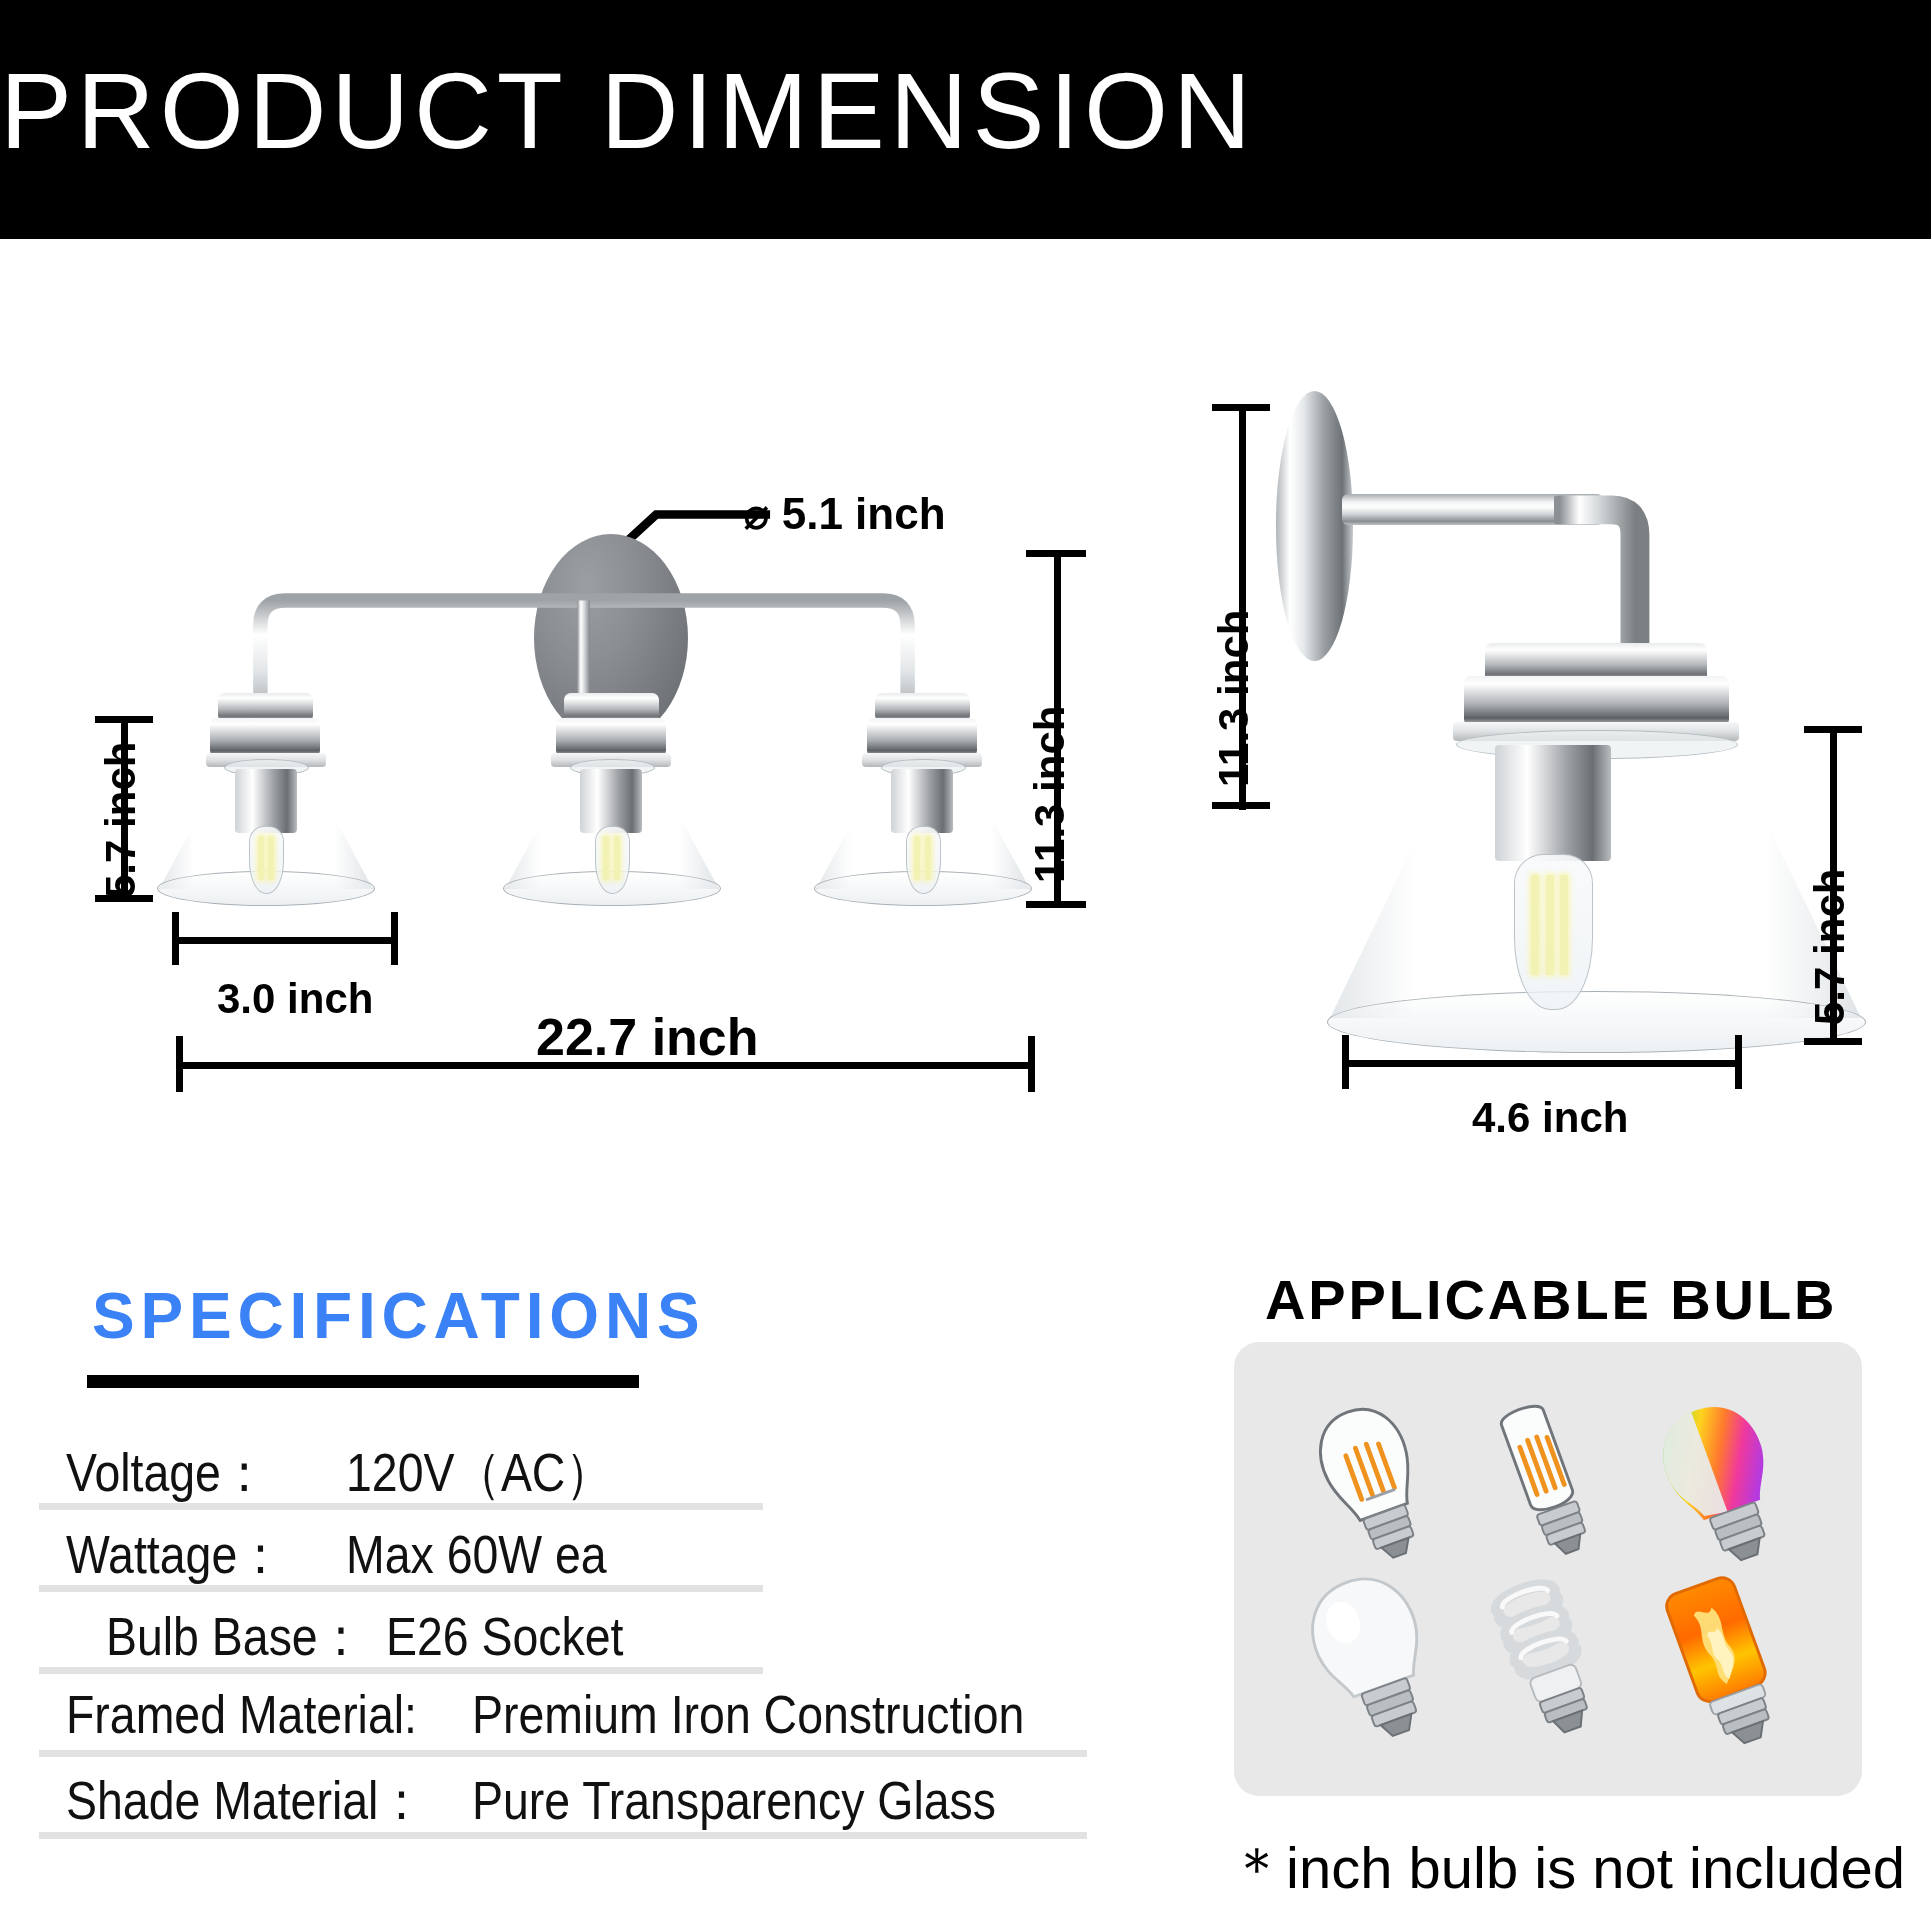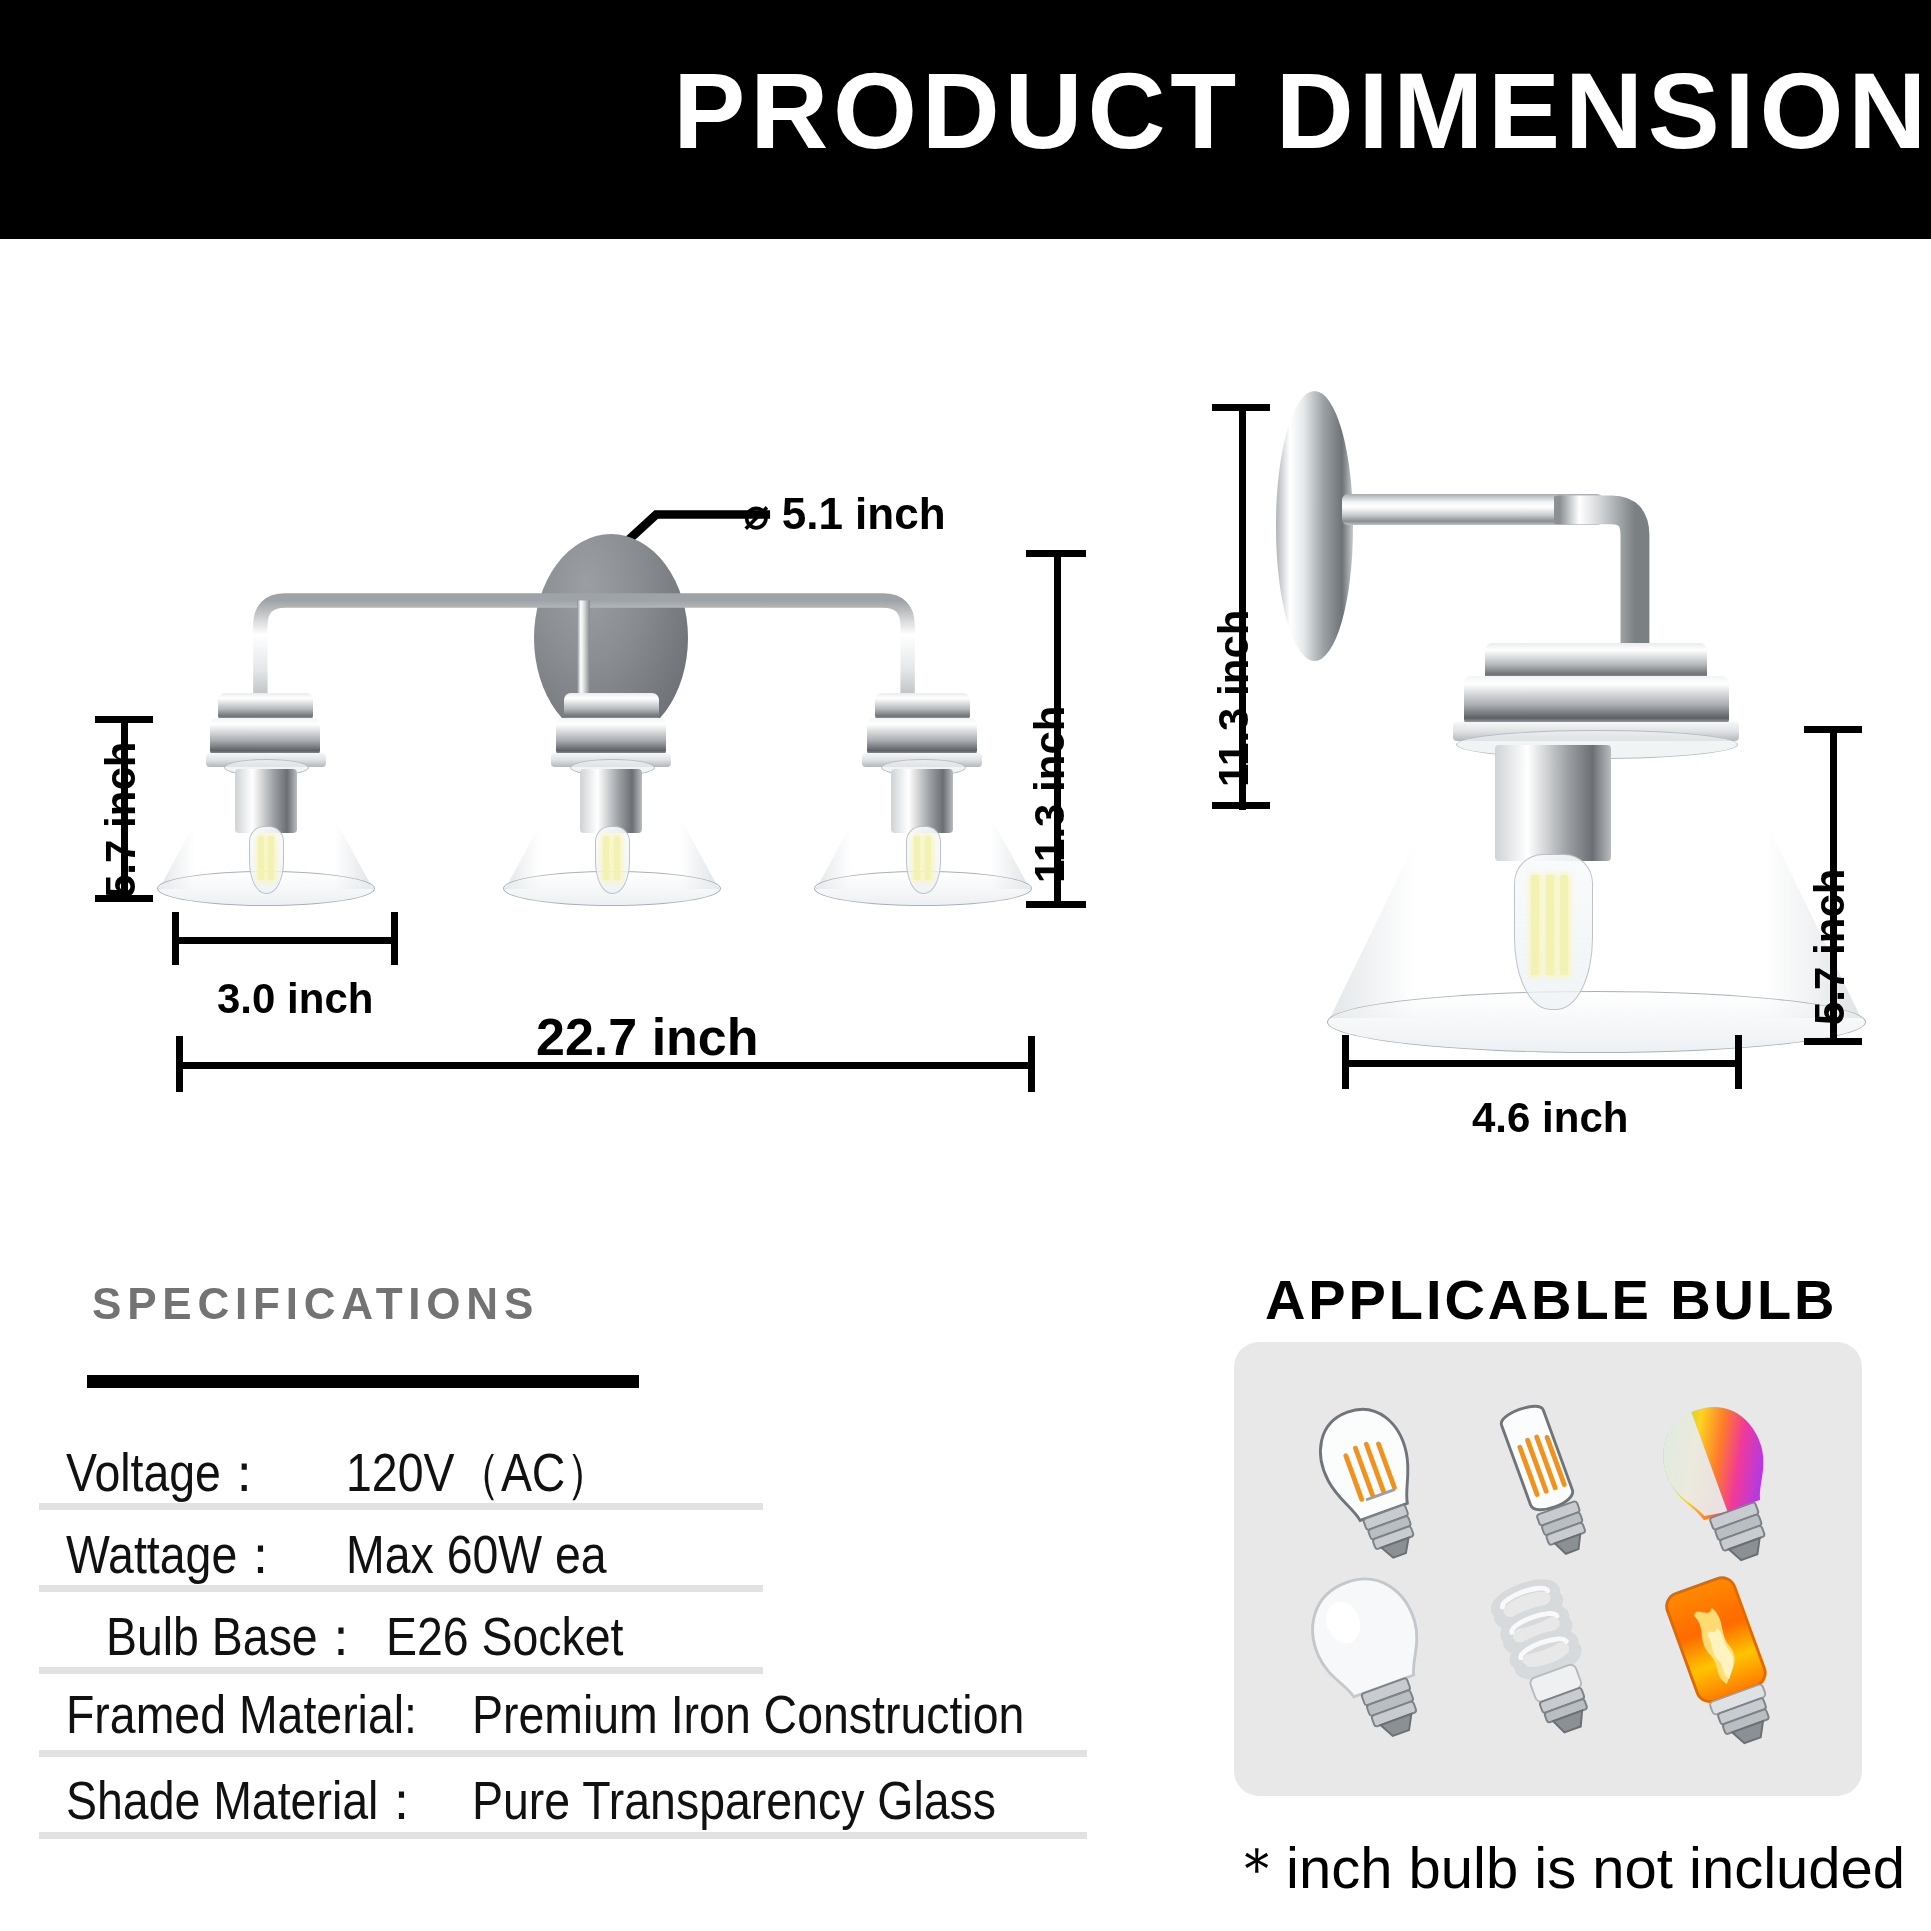--- a/index.html
+++ b/index.html
@@ -8,22 +8,22 @@
     font-family:"Liberation Sans","DejaVu Sans",sans-serif;
     overflow:hidden;position:relative;
   }
   #page{position:absolute;inset:0;width:1931px;height:1931px;background:#fff;}
 
   
   .banner{
     position:absolute;left:0;top:0;width:1931px;height:239px;background:#000;
   }
   .banner-title{
-    position:absolute;left:0;top:48px;width:1931px;text-align:right;
-    color:#fff;font-weight:bold;font-size:108px;letter-spacing:4.8px;
+    position:absolute;left:0;top:48px;width:1931px;text-align:left;
+    color:#fff;font-weight:normal;font-size:108px;letter-spacing:4.8px;
     font-family:"Liberation Sans","DejaVu Sans",sans-serif;
     line-height:126px;white-space:nowrap;
   }
 
   
   .dim-label{
     position:absolute;color:#000;font-weight:bold;
     font-family:"Liberation Sans","DejaVu Sans",sans-serif;
     white-space:nowrap;
   }
@@ -77,21 +77,21 @@
 
   
   .bulb-body{position:absolute;
     background:linear-gradient(to bottom,rgba(248,250,251,.9),rgba(236,241,244,.75));
     border:1px solid rgba(178,186,192,.85);}
   .fil{position:absolute;background:#f2f2b4;border-radius:1.9px;
        box-shadow:0 0 5.8px 1.9px rgba(250,245,170,.85);}
 
   
   .spec-title{
-    position:absolute;color:#737373;font-weight:bold;font-size:44px;letter-spacing:5.8px;
+    position:absolute;color:#3b82f6;font-weight:bold;font-size:64px;letter-spacing:5.8px;
     white-space:nowrap;font-family:"Liberation Sans","DejaVu Sans",sans-serif;
   }
   .spec-rule{position:absolute;background:#000;height:12.6px;}
   .spec-row{position:absolute;white-space:nowrap;color:#000;}
   .spec-row .lbl,.spec-row .val{
     display:inline-block;font-size:54px;color:#111;
     font-family:"Liberation Sans Narrow","Liberation Sans","DejaVu Sans Condensed",sans-serif;
     transform:scaleX(.86);transform-origin:left center;
   }
   .spec-sep{position:absolute;background:#e2e2e2;height:6.8px;}

